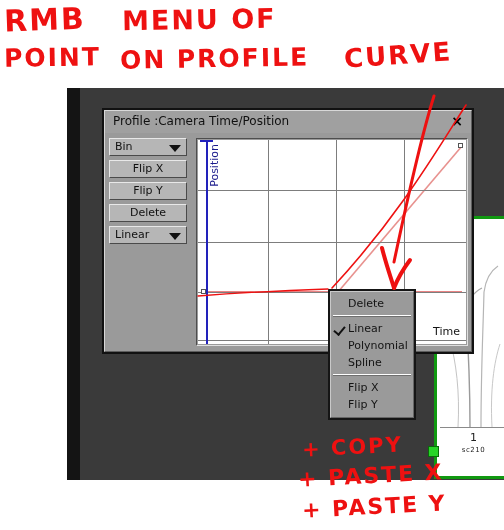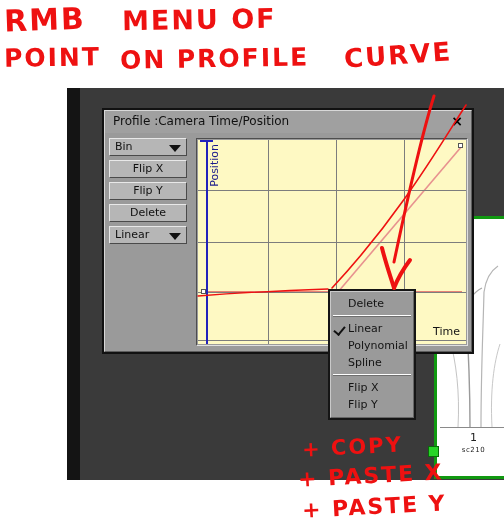--- a/index.html
+++ b/index.html
@@ -48,21 +48,21 @@
       border-left:6px solid transparent;border-right:6px solid transparent;border-top:7px solid #111;}
   .btn{position:relative;width:78px;height:18px;margin-bottom:4px;background:#b6b6b6;
       border-top:1px solid #e8e8e8;border-left:1px solid #e8e8e8;
       border-right:1px solid #4a4a4a;border-bottom:1px solid #4a4a4a;box-sizing:border-box;
       font-size:11px;color:#111;text-align:center;line-height:16px;cursor:pointer;}
 
   
   .plot-frame{position:absolute;left:92px;top:28px;width:272px;height:208px;background:#9a9a9a;
       border-top:1px solid #4e4e4e;border-left:1px solid #4e4e4e;
       border-right:1px solid #e0e0e0;border-bottom:1px solid #e0e0e0;box-sizing:border-box;}
-  .plot-canvas{position:absolute;left:1px;top:1px;width:268px;height:204px;background:#fef9c3;overflow:hidden;}
+  .plot-canvas{position:absolute;left:1px;top:1px;width:268px;height:204px;background:#ffffff;overflow:hidden;}
   .gridline-v{position:absolute;top:0;width:1px;height:204px;background:#7d7d7d;}
   .gridline-h{position:absolute;left:0;width:268px;height:1px;background:#7d7d7d;}
   .axis-blue{position:absolute;width:2px;background:#2222bb;}
   .ylabel{position:absolute;font-size:11px;color:#1a1a8c;
       writing-mode:vertical-rl;transform:rotate(180deg);letter-spacing:0px;}
   .xlabel{position:absolute;font-size:11px;color:#141414;}
   .handle{position:absolute;width:5px;height:5px;background:#ffffff;border:1px solid #555;box-sizing:border-box;}
   .pt-marker{position:absolute;width:3px;height:7px;background:#e8c000;}
 
   

